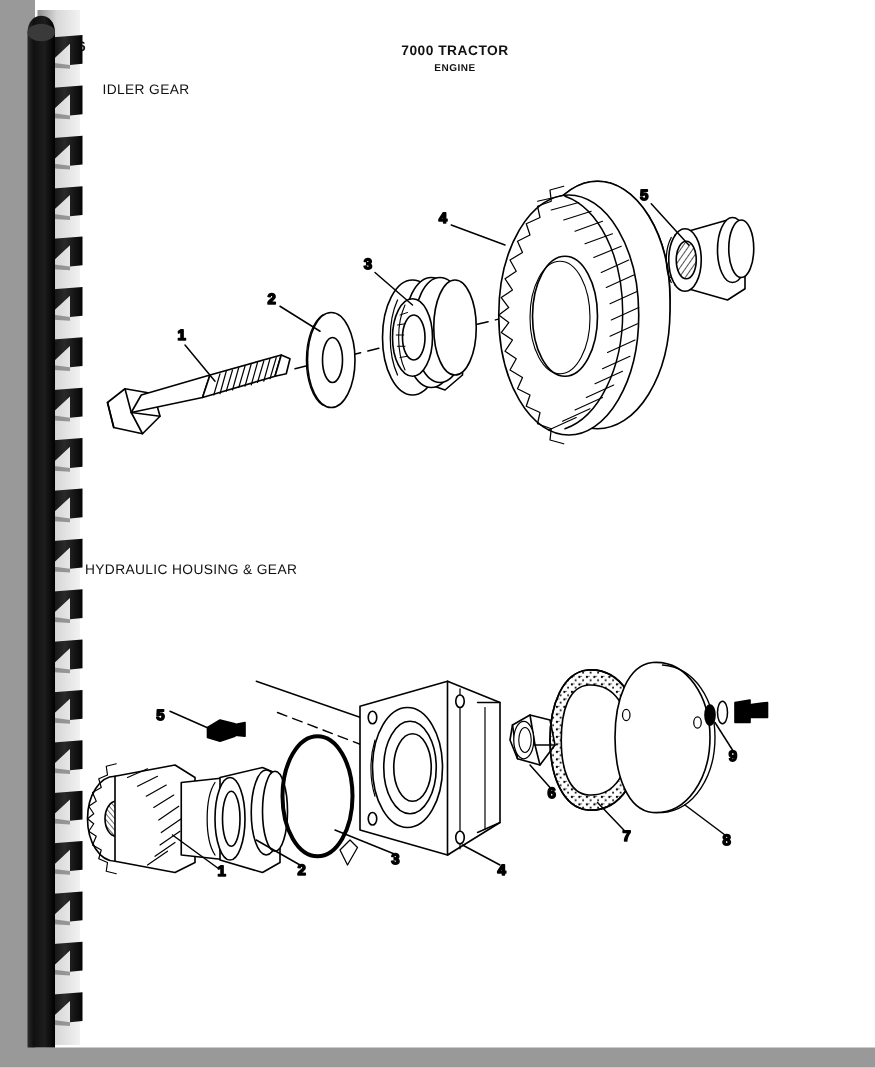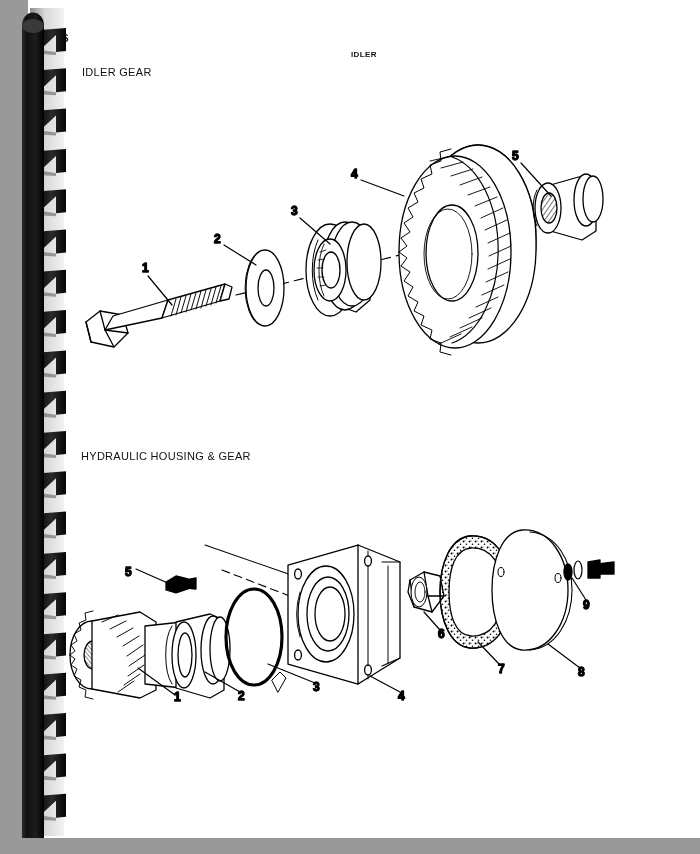--- a/index.html
+++ b/index.html
@@ -68,21 +68,21 @@
     letter-spacing: 0.4px;
   }
   .section-title {
     position: absolute;
     font-size: 11px;
     font-weight: normal;
     color: #111;
     letter-spacing: 0.3px;
   }
   #sec1-title { left: 54px; top: 66px; }
-  #sec2-title { left: 53px; top: 450px; }
+  #sec2-title { left: 40px; top: 450px; }
 
   .figure {
     position: absolute;
     left: 0;
     top: 0;
   }
   svg { display: block; }
   .callout {
     font-family: "Liberation Sans", sans-serif;
     font-size: 12px;
@@ -91,21 +91,22 @@
   }
 </style>
 </head>
 <body>
 
 <div id="page"></div>
 
 <div class="page-number">46</div>
 
 <div style="position:absolute;left:28px;top:0;width:672px;height:838px;pointer-events:none">
-  <div class="doc-subtitle">IDLER</div>
+  <div class="doc-title">7000 TRACTOR</div>
+  <div class="doc-subtitle">ENGINE</div>
   <div class="section-title" id="sec1-title">IDLER GEAR</div>
   <div class="section-title" id="sec2-title">HYDRAULIC HOUSING &amp; GEAR</div>
 </div>
 
 <svg class="figure" id="fig-idler" width="700" height="854" viewBox="0 0 700 854">
   <defs>
 
     <pattern id="hatchA" width="4" height="4" patternUnits="userSpaceOnUse" patternTransform="rotate(35)">
       <line x1="0" y1="0" x2="0" y2="4" stroke="#000" stroke-width="1.1"></line>
     </pattern>

